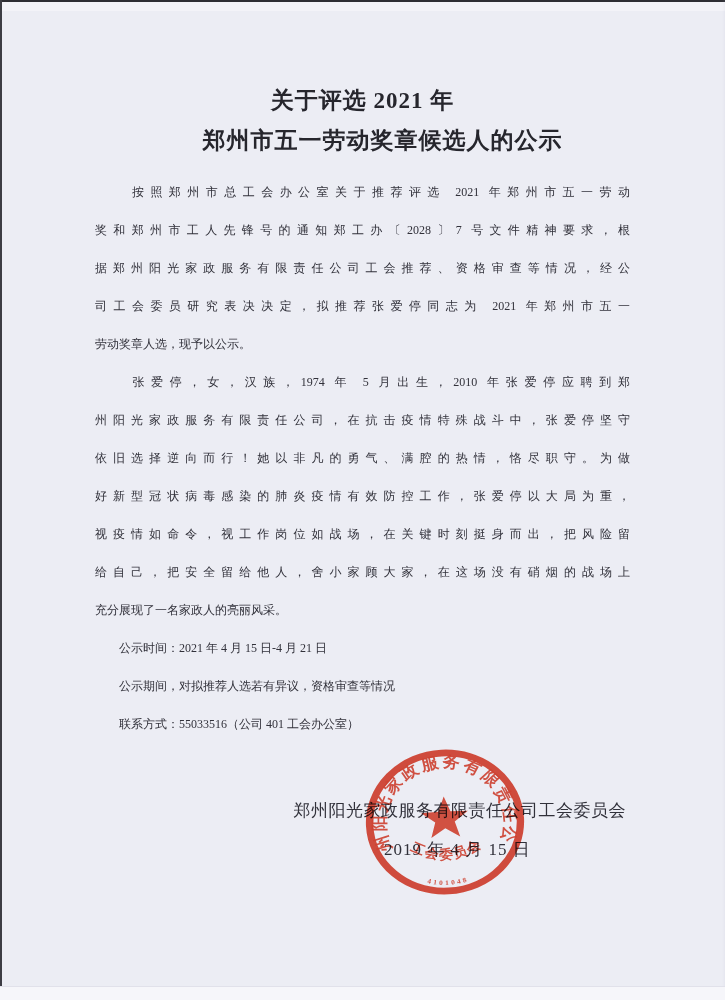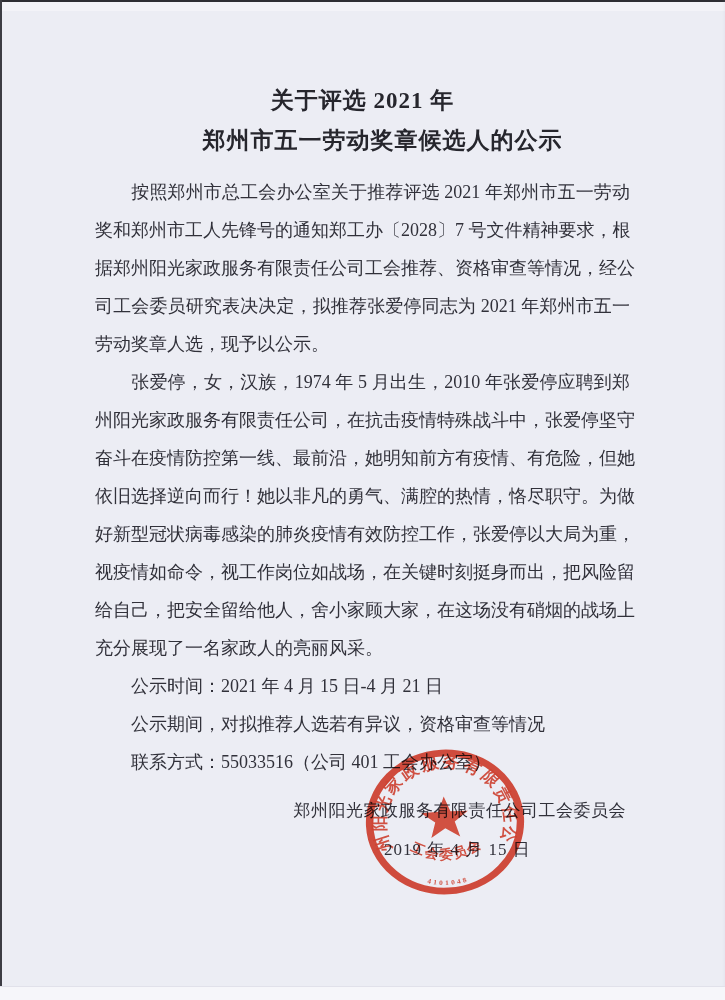--- a/index.html
+++ b/index.html
@@ -22,21 +22,21 @@
   .edge-right-shadow{position:absolute;top:0;right:14px;bottom:13px;width:10px;
     background:linear-gradient(to right, rgba(176,176,198,0), rgba(170,170,194,.30));}
   .edge-bottom-strip{position:absolute;left:0;right:0;bottom:0;height:13px;background:#f6f6fa;border-top:1px solid #e1e1ea;}
 
   .titles{position:absolute;top:86px;left:0;width:725px;text-align:center;color:#26262d;}
   .title-line{font-size:23px;font-weight:bold;line-height:30px;letter-spacing:1px;}
   .title-line + .title-line{margin-top:10px;margin-left:40px;}
 
   .body-text{
     position:absolute;top:173px;left:95px;width:535px;
-    font-size:18px;color:#31313a;
+    font-size:12px;color:#31313a;
   }
   .body-text .line{
     line-height:38px;height:38px;white-space:nowrap;
     text-align:justify;text-align-last:justify;
   }
   .body-text .line.last{text-align-last:left;}
 
   .signature{
     position:absolute;top:799px;right:120px;
     font-size:17px;color:#31313a;letter-spacing:.5px;white-space:nowrap;margin-left:14px;
@@ -71,21 +71,20 @@
   </div>
 
   <div class="body-text" id="document-body">
       <div class="line">　　按照郑州市总工会办公室关于推荐评选 2021 年郑州市五一劳动</div>
       <div class="line">奖和郑州市工人先锋号的通知郑工办〔2028〕7 号文件精神要求，根</div>
       <div class="line">据郑州阳光家政服务有限责任公司工会推荐、资格审查等情况，经公</div>
       <div class="line">司工会委员研究表决决定，拟推荐张爱停同志为 2021 年郑州市五一</div>
       <div class="line last">劳动奖章人选，现予以公示。</div>
       <div class="line">　　张爱停，女，汉族，1974 年 5 月出生，2010 年张爱停应聘到郑</div>
       <div class="line">州阳光家政服务有限责任公司，在抗击疫情特殊战斗中，张爱停坚守</div>
-      <div class="line">奋斗在疫情防控第一线、最前沿，她明知前方有疫情、有危险，但她</div>
       <div class="line">依旧选择逆向而行！她以非凡的勇气、满腔的热情，恪尽职守。为做</div>
       <div class="line">好新型冠状病毒感染的肺炎疫情有效防控工作，张爱停以大局为重，</div>
       <div class="line">视疫情如命令，视工作岗位如战场，在关键时刻挺身而出，把风险留</div>
       <div class="line">给自己，把安全留给他人，舍小家顾大家，在这场没有硝烟的战场上</div>
       <div class="line last">充分展现了一名家政人的亮丽风采。</div>
       <div class="line last">　　公示时间：2021 年 4 月 15 日-4 月 21 日</div>
       <div class="line last">　　公示期间，对拟推荐人选若有异议，资格审查等情况</div>
       <div class="line last">　　联系方式：55033516（公司 401 工会办公室）</div>
     </div>
 

